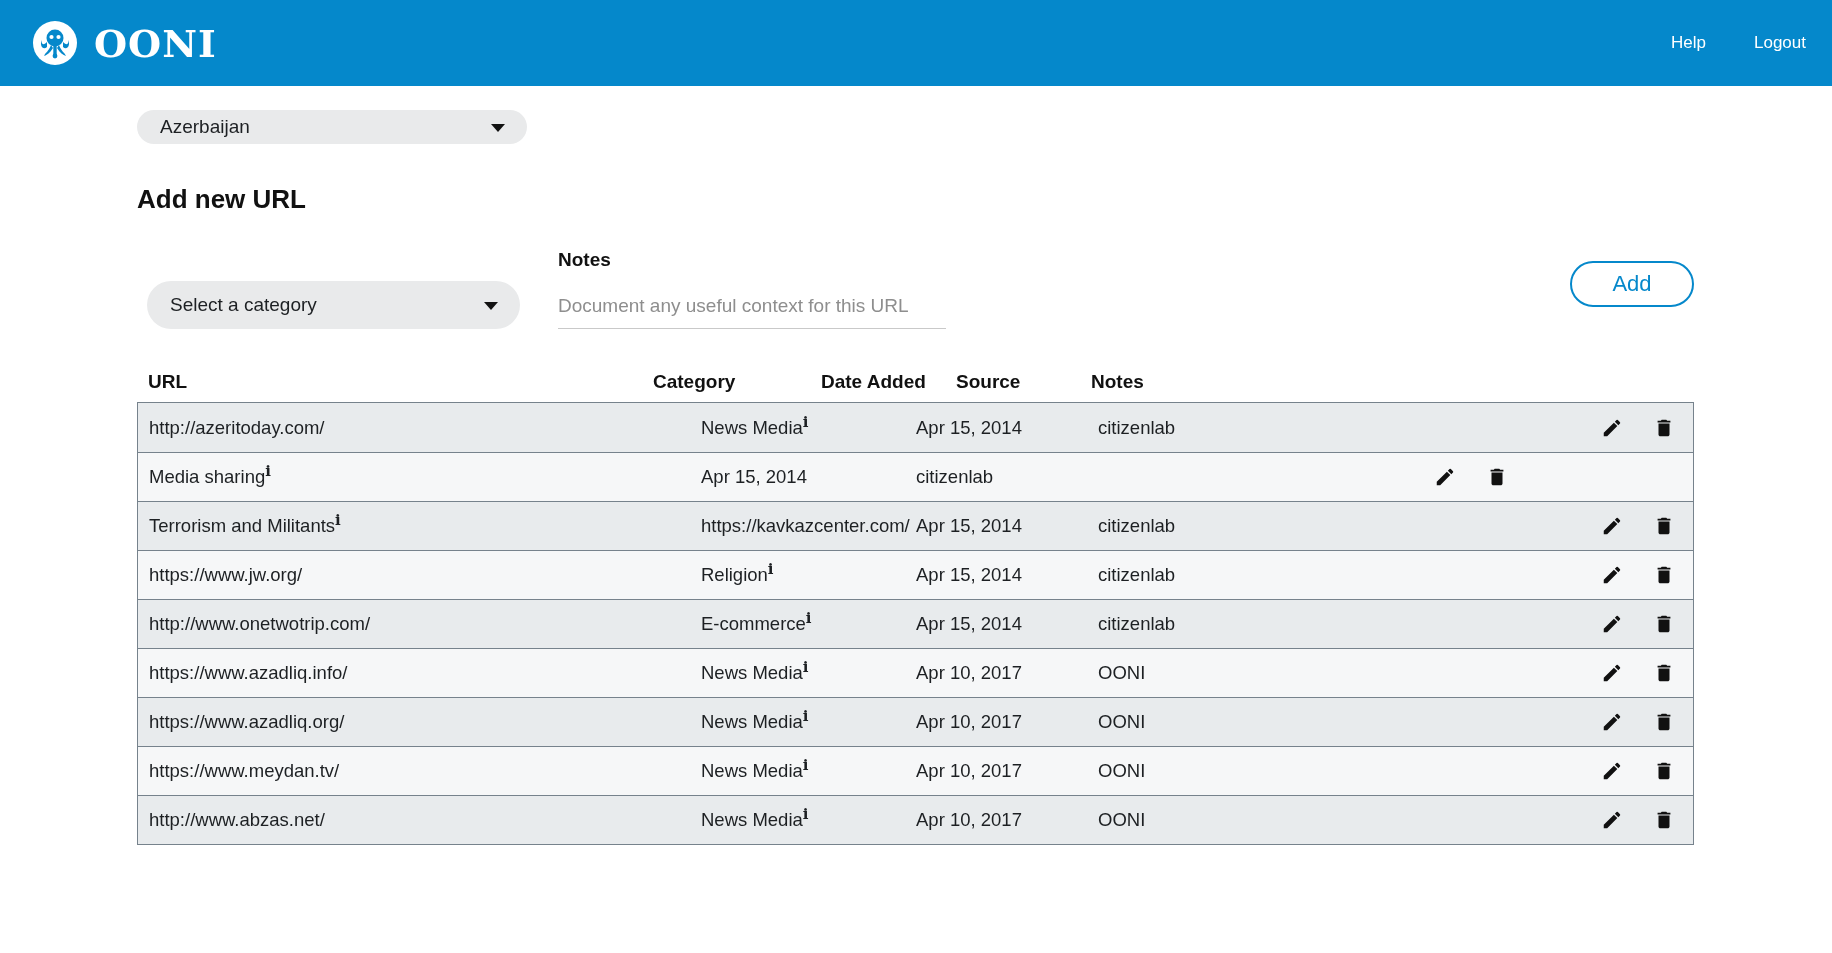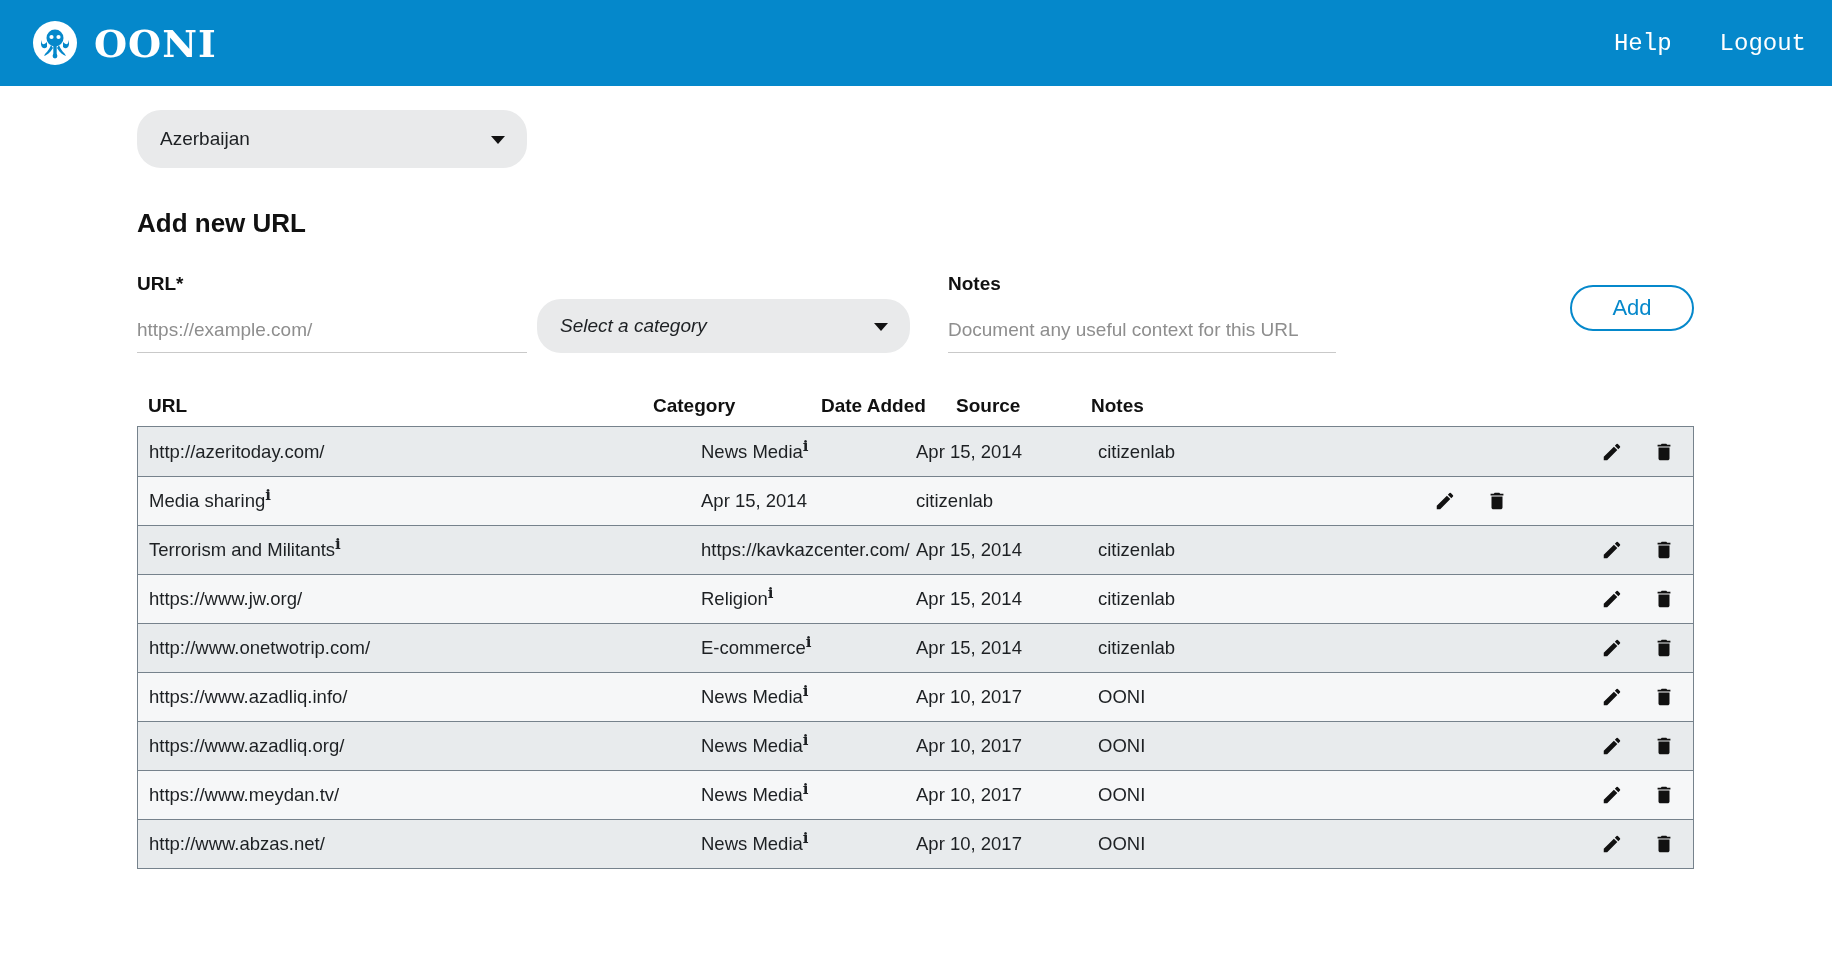--- a/index.html
+++ b/index.html
@@ -7,46 +7,46 @@
               font-family:"Liberation Sans", sans-serif; color:#1d2023; }
 
   
   .topbar { height:86px; background:var(--blue,#0588CB); display:flex; align-items:center;
             padding:0 26px 0 30px; }
   .brand { display:flex; align-items:center; gap:14px; }
   .logo { width:50px; height:50px; flex:0 0 auto; }
   .wordmark { font-family:"DejaVu Serif", serif; font-weight:700; font-size:38px;
               color:#fff; letter-spacing:1px; }
   .topnav { margin-left:auto; display:flex; gap:48px; }
-  .topnav a { color:#fff; text-decoration:none; font-size:24px; cursor:pointer;font-family:Liberation Mono, monospace; }
+  .topnav a { color:#fff; text-decoration:none; font-size:17px; cursor:pointer; }
 
   
   .content { padding:0 138px 0 137px; }
   h1 { font-size:58px; font-weight:300; color:#1b1b1b; margin-top:22px; line-height:1.15; }
 
   .pill-select { position:relative; display:flex; align-items:center; background:#E9EAEB;
-                 border-radius:24px; height:58px; padding:0 46px 0 23px; font-size:19px;
+                 border-radius:24px; height:34px; padding:0 46px 0 23px; font-size:19px;
                  cursor:pointer; user-select:none; }
   .pill-select .caret { position:absolute; right:22px; top:50%; margin-top:-3px;
                         width:0; height:0; border-left:7px solid transparent;
                         border-right:7px solid transparent; border-top:8px solid #121212; }
   .country-select { width:390px; margin-top:24px; }
 
   h2 { font-size:26px; font-weight:700; margin-top:40px; color:#111; }
 
   .form-row { display:flex; align-items:flex-end; margin-top:34px; }
   .field { display:flex; flex-direction:column; }
   .field label { font-size:19px; font-weight:700; color:#111; margin-bottom:12px; }
   .field input { border:none; border-bottom:1px solid #c9c9c9; height:46px; font-size:19px;
                  font-family:"Liberation Sans", sans-serif; outline:none; background:transparent;
                  color:#1d2023; }
   .field input::placeholder { color:#8e8e8e; opacity:1; }
   .f-url   { width:390px; }
   .f-cat   { width:373px; margin-left:10px; }
-  .f-cat .pill-select { height:54px;font-style:italic; }
+  .f-cat .pill-select { height:48px; }
   .f-notes { width:388px; margin-left:38px; }
   .add-btn { margin-left:auto; margin-bottom:22px; width:124px; height:46px; border-radius:24px;
              border:2px solid var(--blue,#0588CB); background:#fff; color:var(--blue,#0588CB);
              font-size:22px; font-family:"Liberation Sans", sans-serif; cursor:pointer; }
 
   
   .grid { display:grid; grid-template-columns:505px 168px 135px 135px 1fr 120px; }
   .thead { margin-top:42px; padding-left:11px; }
   .thead .th { font-size:19px; font-weight:700; color:#111; padding-bottom:9px; }
   .tbody { border:1px solid var(--tborder,#76828C); }
@@ -94,24 +94,20 @@
 
 
   <div class="pill-select country-select">
     <span>Azerbaijan</span>
     <span class="caret"></span>
   </div>
 
   <h2>Add new URL</h2>
 
   <div class="form-row">
-    <div class="field f-url">
-      <label><span>URL</span><span>*</span></label>
-      <input type="text" placeholder="https://example.com/" style="">
-    </div>
     <div class="field f-cat">
       <div class="pill-select">
         <span>Select a category</span>
         <span class="caret"></span>
       </div>
     </div>
     <div class="field f-notes">
       <label>Notes</label>
       <input type="text" placeholder="Document any useful context for this URL" style="">
     </div>

